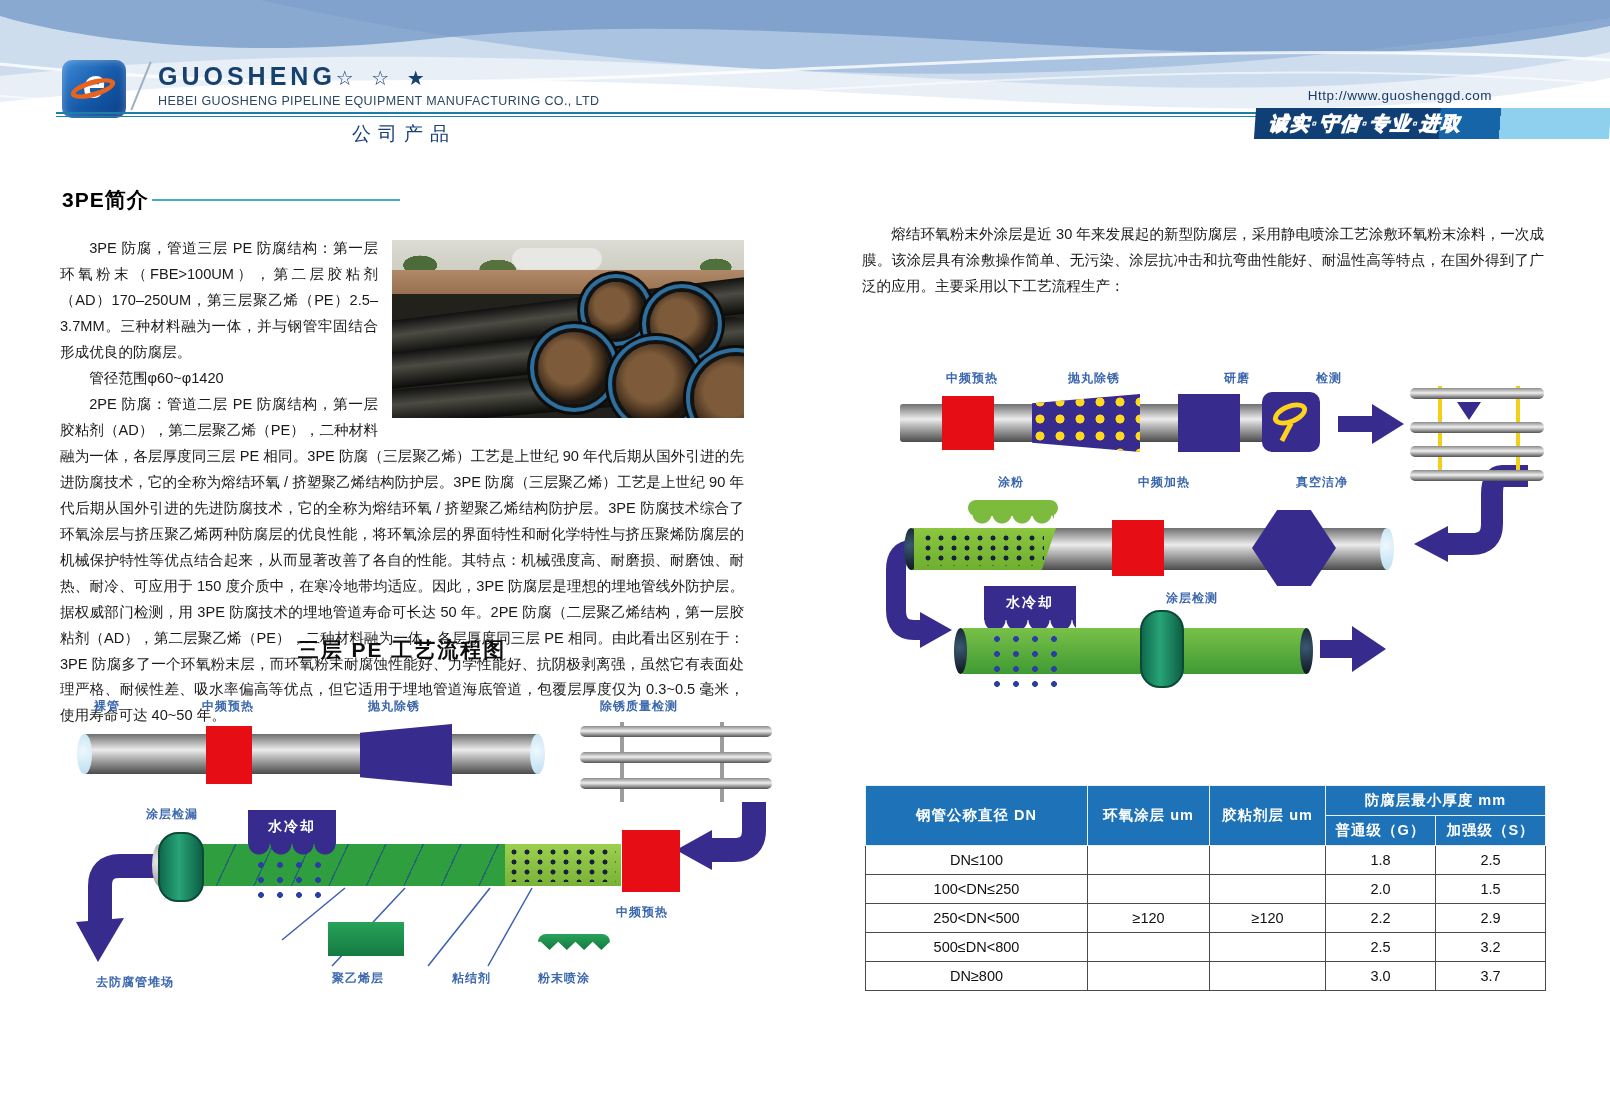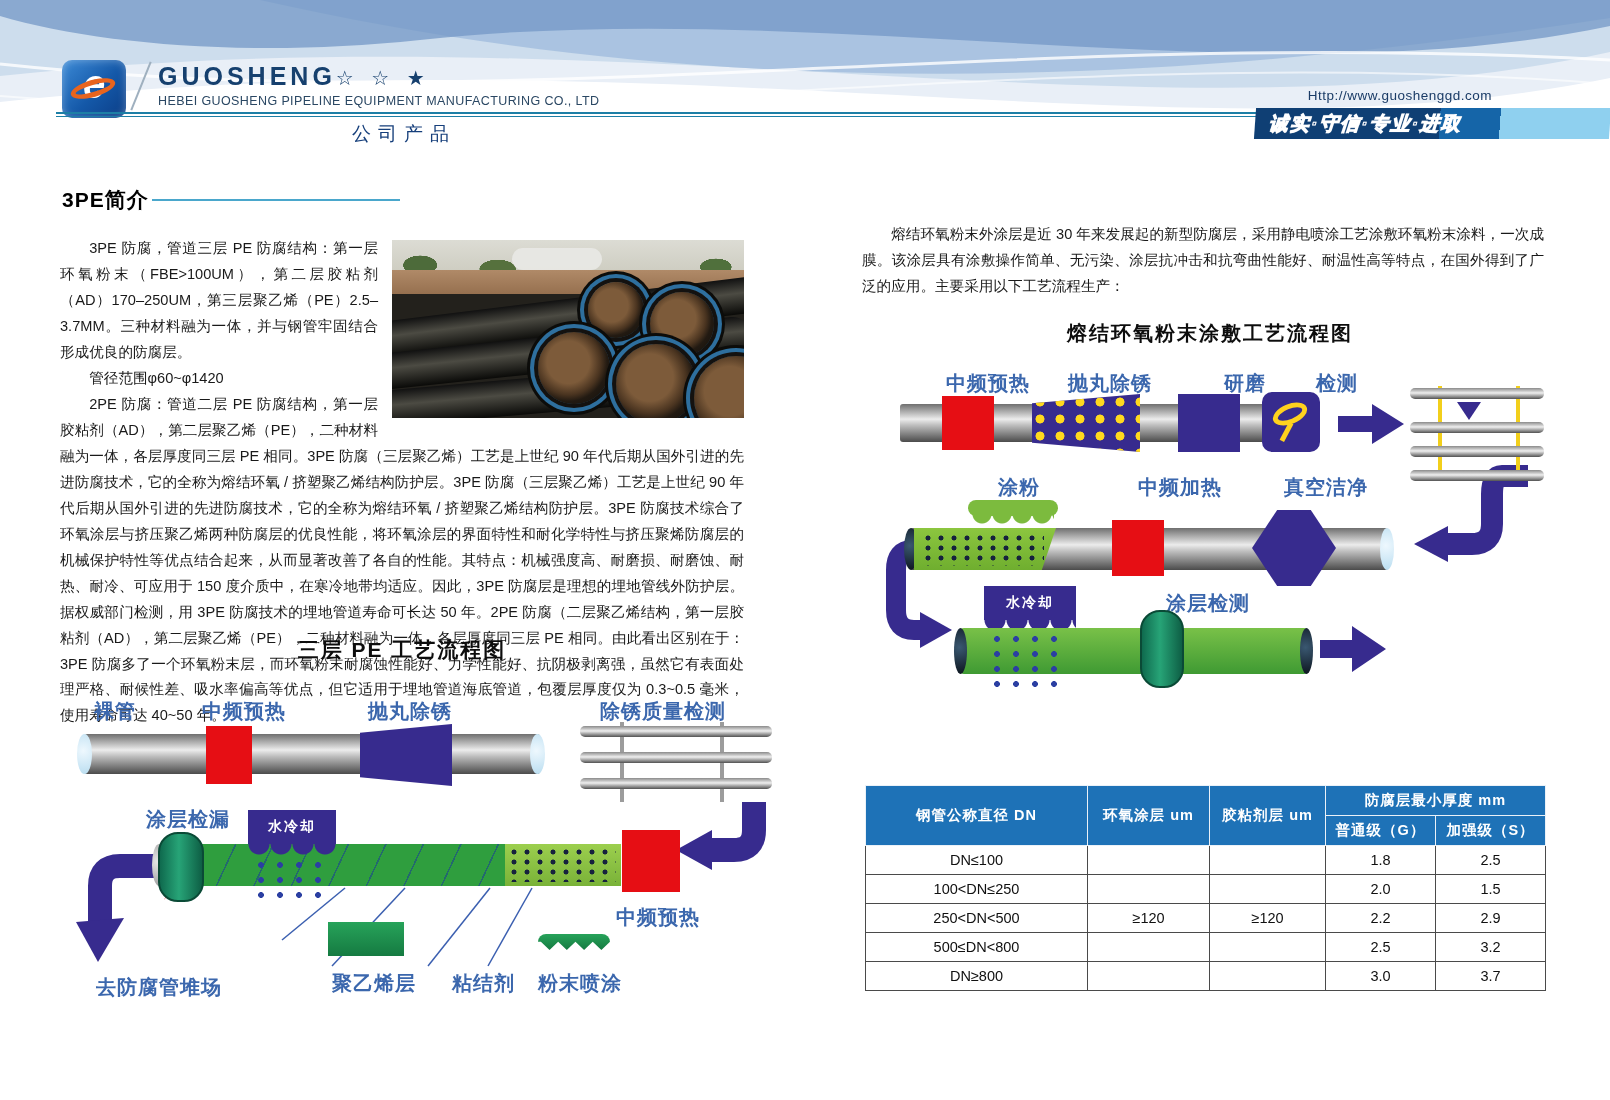--- a/index.html
+++ b/index.html
@@ -39,21 +39,21 @@
                        radial-gradient(30px 15px at 30% 80%,#56713d 60%,transparent 61%),
                        radial-gradient(26px 14px at 92% 75%,#50703c 60%,transparent 61%)}
   .ph-wall{position:absolute;left:0;top:30px;width:100%;height:24px;background:linear-gradient(#b08a68,#96704f)}
   .ph-tank{position:absolute;left:120px;top:8px;width:90px;height:22px;border-radius:11px;background:#e9e9e6;opacity:.9}
   .ph-bar{position:absolute;height:36px;border-radius:18px;background:linear-gradient(#111,#4c4b43 42%,#0a0a08)}
   .ph-end{position:absolute;border-radius:50%;
           background:radial-gradient(circle at 42% 42%,#7d5b3a 0 36%,#4a3420 55%,#221a12 66%,#0f0d0a 100%);
           box-shadow:0 0 0 4px #141210,0 0 0 8px #2e6f9e,0 0 0 11px #0c0c0a}
   #lpd-title{position:absolute;left:60px;top:636px;width:684px;text-align:center;font-size:21px;font-weight:bold;color:#0d0d0d;letter-spacing:2px}
   
-  .lbl{position:absolute;color:#3b67ad;font-weight:bold;font-size:20px;white-space:nowrap;letter-spacing:1px}
+  .lbl{position:absolute;color:#3b67ad;font-weight:bold;font-size:12px;white-space:nowrap;letter-spacing:1px}
   .lblw{position:absolute;color:#fff;font-weight:bold;font-size:14px;white-space:nowrap;text-align:center;letter-spacing:2px}
   .pipe{position:absolute;background:linear-gradient(180deg,#6f6f6f 0%,#ececec 40%,#c0c0c0 55%,#4b4b4b 100%);border-radius:3px}
   .cap{position:absolute;border-radius:50%;background:radial-gradient(circle at 42% 42%,#eef8fe,#b9ddf0)}
   .capdark{position:absolute;border-radius:50%;background:radial-gradient(circle at 42% 42%,#3a5871,#0c141d)}
   .redblk{position:absolute;background:#e60e14}
   .indigoblk{position:absolute;background:#372b8e}
   .scallops{position:absolute;height:12px;background:radial-gradient(circle 11px at 11px 0,#372b8e 10px,transparent 11px);
             background-size:22px 12px;background-repeat:repeat-x}
   .drops{position:absolute;background-image:radial-gradient(circle 3px at 5px 5px,#2b3fa2 2.6px,transparent 3.2px);background-size:19px 15px}
   .spray{position:absolute;background-image:radial-gradient(circle 2.6px at 4px 4px,#16223d 2.2px,transparent 2.8px);background-size:13px 10px}
@@ -182,21 +182,20 @@
     <div class="lbl" style="left:272px;top:288px">聚乙烯层</div>
     <div class="lbl" style="left:392px;top:288px">粘结剂</div>
     <div class="greenswatch" style="left:478px;top:252px;width:72px;height:16px;border-radius:8px 8px 0 0;clip-path:polygon(0 0,100% 0,100% 48%,88% 100%,76% 48%,64% 100%,52% 48%,40% 100%,28% 48%,16% 100%,4% 48%,0 48%)"></div>
     <div class="lbl" style="left:478px;top:288px">粉末喷涂</div>
     <div class="lbl" style="left:36px;top:292px">去防腐管堆场</div>
   </div>
 
   <div id="right-text">
     <p>熔结环氧粉末外涂层是近 30 年来发展起的新型防腐层，采用静电喷涂工艺涂敷环氧粉末涂料，一次成膜。该涂层具有涂敷操作简单、无污染、涂层抗冲击和抗弯曲性能好、耐温性高等特点，在国外得到了广泛的应用。主要采用以下工艺流程生产：</p>
   </div>
-  <div id="rpd-title">熔结环氧粉末涂敷工艺流程图</div>
 
   <div class="abs" id="right-diagram" style="left:880px;top:358px;width:665px;height:350px">
     <svg class="layer" width="665" height="350">
       <polygon points="458,58 492,58 492,46 524,66 492,86 492,74 458,74" fill="#372b8e"></polygon>
       <polygon points="577,44 601,44 589,62" fill="#372b8e"></polygon>
       <path d="M648,118 L622,118 Q612,118 612,136 L612,166 Q612,186 592,186 L566,186" stroke="#372b8e" stroke-width="22" fill="none"></path>
       <polygon points="568,168 568,204 534,186" fill="#372b8e"></polygon>
       <path d="M42,192 L32,192 Q16,192 16,212 L16,252 Q16,272 34,272 L40,272" stroke="#372b8e" stroke-width="20" fill="none"></path>
       <polygon points="40,254 40,290 72,272" fill="#372b8e"></polygon>
       <polygon points="440,282 472,282 472,268 506,291 472,314 472,300 440,300" fill="#372b8e"></polygon>
@@ -221,21 +220,21 @@
       <div class="rackline ryellow" style="left:558px;top:28px;height:92px"></div>
       <div class="rackline ryellow" style="left:636px;top:28px;height:92px"></div>
       <div class="rackbar" style="left:530px;top:30px;width:134px"></div>
       <div class="rackbar" style="left:530px;top:64px;width:134px"></div>
       <div class="rackbar" style="left:530px;top:88px;width:134px"></div>
       <div class="rackbar" style="left:530px;top:112px;width:134px"></div>
     </div>
 
     <div class="lbl" style="left:118px;top:116px">涂粉</div>
     <div class="lbl" style="left:258px;top:116px">中频加热</div>
-    <div class="lbl" style="left:404px;top:116px">真空洁净</div>
+    <div class="lbl" style="left:416px;top:116px">真空洁净</div>
 
     <div class="abs" style="left:88px;top:142px;width:90px;height:16px;border-radius:8px;background:#7cbb3e"></div>
     <div class="scallops" style="left:92px;top:156px;width:82px;background:radial-gradient(circle 10px at 10px 0,#7cbb3e 9px,transparent 10px);background-size:20px 11px;background-repeat:repeat-x"></div>
 
     <div class="pipe" style="left:30px;top:170px;width:478px;height:42px"></div>
     <div class="capdark" style="left:24px;top:170px;width:14px;height:42px"></div>
     <div class="cap" style="left:500px;top:170px;width:14px;height:42px"></div>
     <div class="abs" style="left:34px;top:170px;width:142px;height:42px;background:linear-gradient(#8cc63f,#6fae2f);clip-path:polygon(0 0,100% 0,90% 100%,0 100%)"></div>
     <div class="spray" style="left:44px;top:176px;width:120px;height:32px"></div>
     <div class="redblk" style="left:232px;top:162px;width:52px;height:56px"></div>

